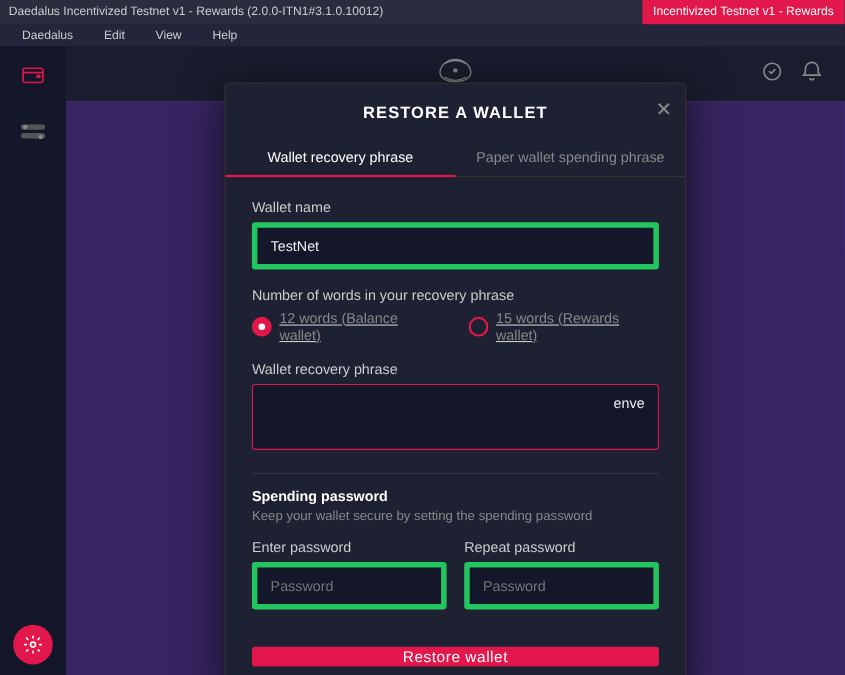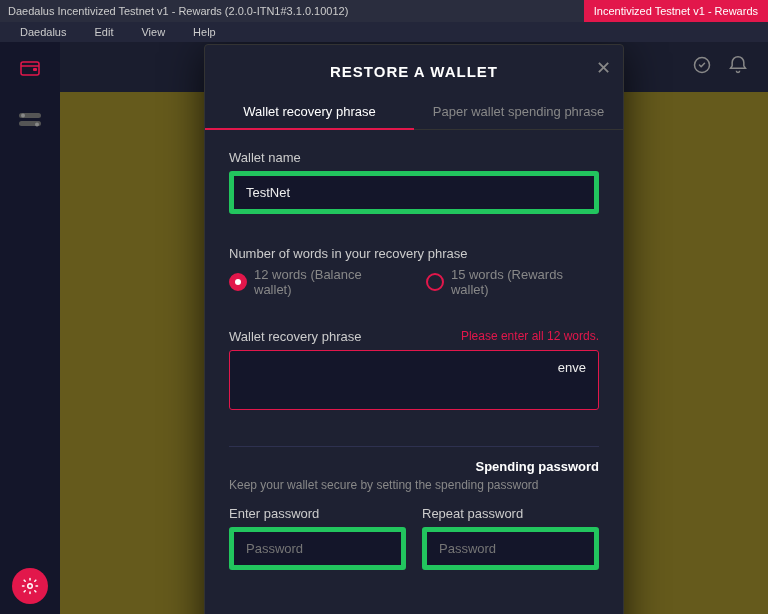--- a/index.html
+++ b/index.html
@@ -144,21 +144,21 @@
     .header-icon {
       color: #888;
       font-size: 18px;
       cursor: pointer;
     }
 
     
     .content-area {
       position: absolute;
       top: 50px; left: 60px; right: 0; bottom: 0;
-      background: #fde047;
+      background: #8b5cf6;
       display: flex;
       align-items: center;
       justify-content: center;
     }
 
     
     .overlay {
       position: absolute;
       inset: 0;
       background: rgba(0,0,0,0.6);
@@ -226,21 +226,21 @@
       left: 0; right: 0;
       height: 2px;
       background: #e2174b;
     }
 
     
     .modal-body {
       padding: 20px 24px 0;
     }
     .form-group {
-      margin-bottom: 32px;
+      margin-bottom: 16px;
     }
     .form-label {
       color: #ccc;
       font-size: 13px;
       font-weight: 500;
       margin-bottom: 6px;
       display: block;
     }
     .form-input {
       width: 100%;
@@ -282,20 +282,21 @@
     .radio-circle.selected::after {
       content: '';
       width: 6px;
       height: 6px;
       border-radius: 50%;
       background: #fff;
     }
     .radio-label {
       color: #ccc;
       font-size: 13px;
+      text-decoration: underline;
     }
     .radio-label span {
       color: #888;
     }
 
     
     .recovery-label-row {
       display: flex;
       align-items: center;
       justify-content: space-between;
@@ -327,21 +328,20 @@
       border-top: 1px solid #2e3150;
       margin: 16px 0 12px;
     }
 
     
     .section-title {
       color: #fff;
       font-size: 13px;
       font-weight: 600;
       margin-bottom: 4px;
-      text-align: right;
     }
     .section-desc {
       color: #888;
       font-size: 12px;
       margin-bottom: 14px;
     }
     .password-row {
       display: flex;
       gap: 16px;
     }
@@ -484,21 +484,20 @@
                 <span>15 words</span>
                 <span>(Rewards wallet)</span>
               </span>
             </div>
           </div>
         </div>
 
         <div class="form-group">
           <div class="recovery-label-row">
             <label class="form-label" style="margin-bottom:0">Wallet recovery phrase</label>
-            <span class="recovery-error">Please enter all 12 words.</span>
           </div>
           <textarea class="recovery-textarea" style="">enve</textarea>
         </div>
 
         <hr class="divider">
 
         <div class="form-group">
           <div class="section-title">Spending password</div>
           <div class="section-desc">Keep your wallet secure by setting the spending password</div>
           <div class="password-row">

